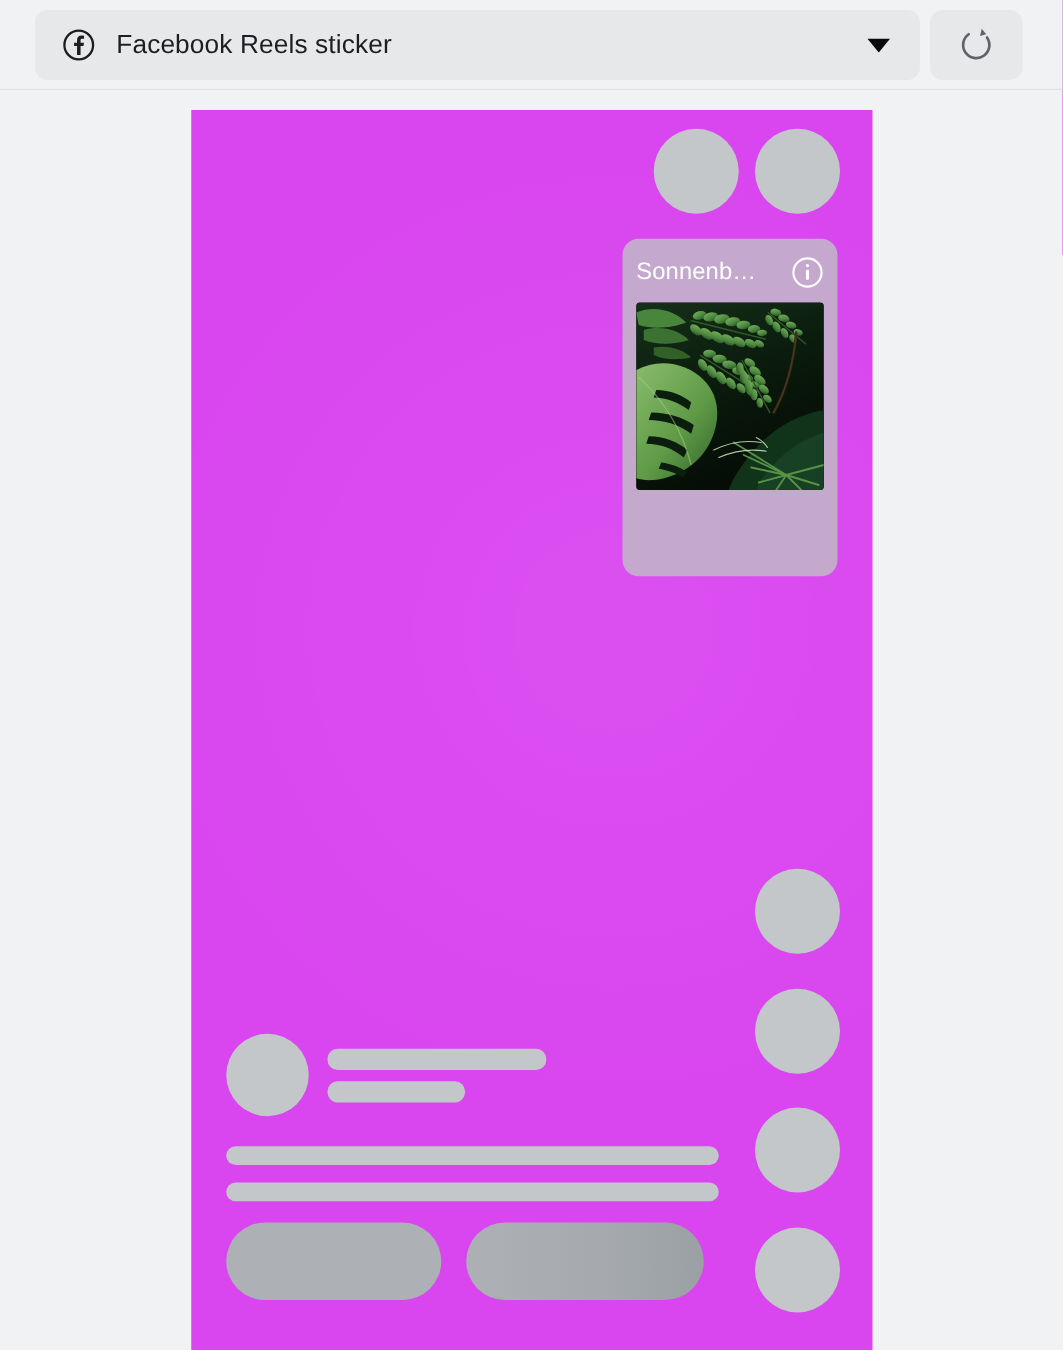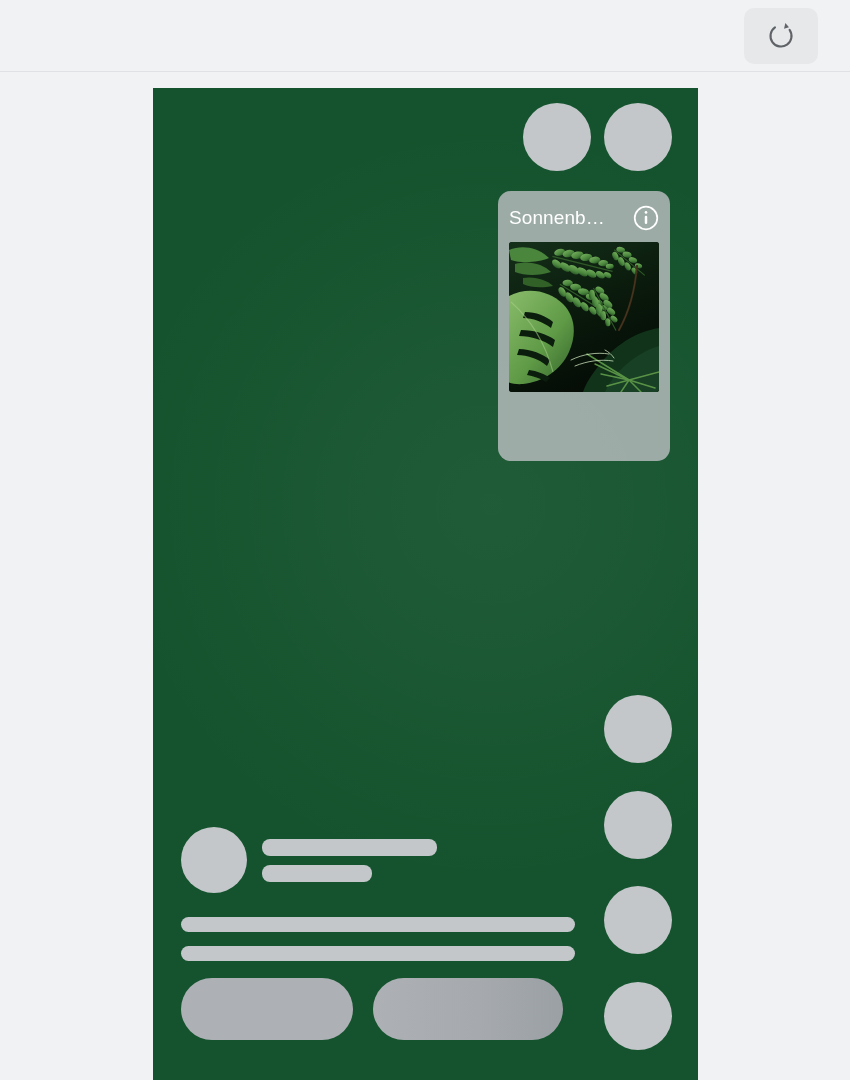--- a/index.html
+++ b/index.html
@@ -87,21 +87,21 @@
   }
   #refresh-icon { display: block; width: 30px; height: 30px; }
 
   
   #preview-canvas {
     position: absolute;
     left: 153px;
     top: 88px;
     width: 545px;
     height: 992px;
-    background: #14532d;
+    background: #d946ef;
     overflow: hidden;
   }
 
   
   #canvas-glow {
     position: absolute;
     left: 0; top: 0;
     width: 100%; height: 100%;
     background: radial-gradient(circle at 62% 42%, rgba(255,255,255,.05) 0%, rgba(255,255,255,0) 58%);
     pointer-events: none;
@@ -204,20 +204,28 @@
     width: 26px;
     height: 26px;
     display: block;
   }
 </style>
 </head>
 <body>
 
 <div id="toolbar">
 
+  <div id="selector">
+    <svg id="fb-icon" viewBox="0 0 24 24">
+      <circle cx="12" cy="12" r="10.6" fill="none" stroke="#1c1e21" stroke-width="1.7"></circle>
+      <path d="M13.35 19.3v-6.5h2.18l.33-2.53h-2.51V8.65c0-.73.2-1.23 1.25-1.23h1.34V5.16a17.9 17.9 0 0 0-1.95-.1c-1.93 0-3.25 1.18-3.25 3.34v1.87H8.55v2.53h2.19v6.5z" fill="#1c1e21"></path>
+    </svg>
+    <span id="selector-label">Facebook Reels sticker</span>
+    <span id="selector-caret"></span>
+  </div>
 
   <button id="refresh-button">
     <svg id="refresh-icon" viewBox="0 0 24 24">
       <path d="M12 3.6a8.4 8.4 0 1 0 8.4 8.4" fill="none" stroke="#5f6368" stroke-width="1.7" stroke-linecap="round" transform="rotate(-35 12 12)"></path>
       <path d="M16.9 2.2 19.3 6 15.2 6.6z" fill="#5f6368" transform="rotate(-8 12 12)"></path>
     </svg>
   </button>
 
 </div>
 

